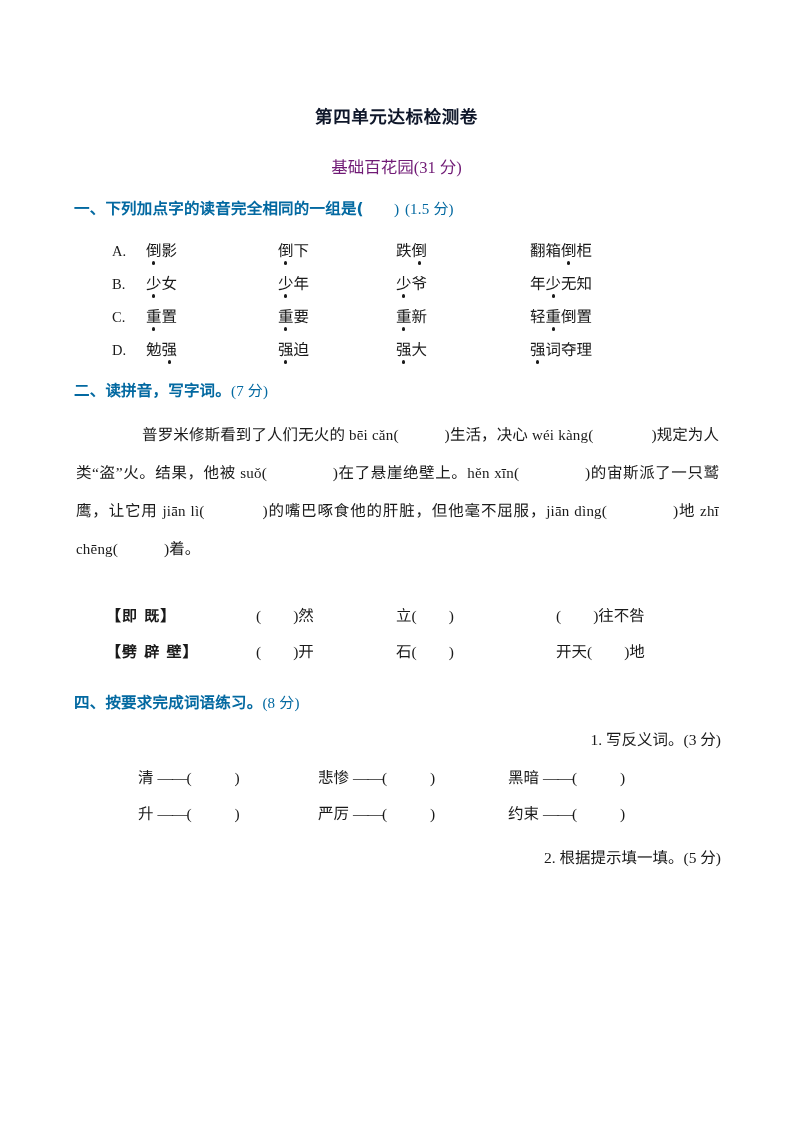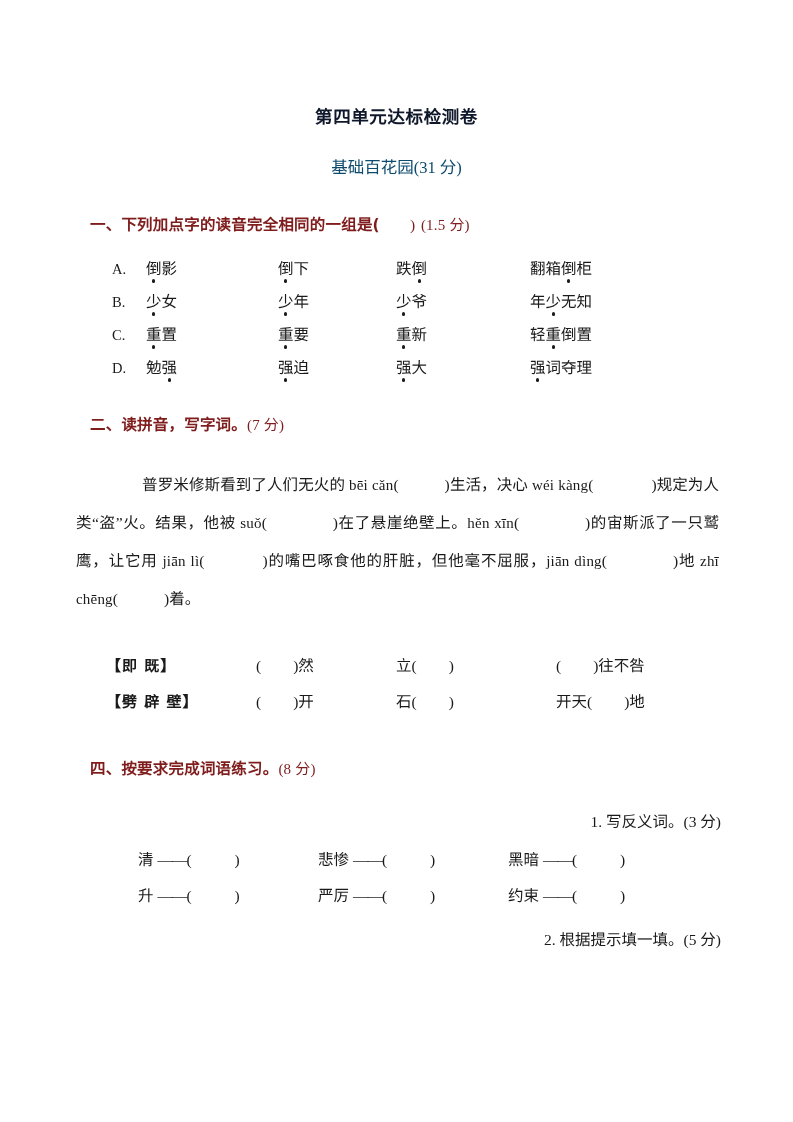--- a/index.html
+++ b/index.html
@@ -32,30 +32,30 @@
     letter-spacing: 0.6px;
     margin: 0;
     padding-top: 103px;
     color: #0f172a;
   }
   .doc-subtitle {
     text-align: center;
     font-size: 16.5px;
     margin: 0;
     padding-top: 26px;
-    color: #0c4a6e;
+    color: #701a75;
   }
 
   
   .sec-head {
     font-family: "DejaVu Sans", "Liberation Sans", sans-serif;
     font-weight: bold;
     font-size: 15.5px;
-    color: #7f1d1d;
-    margin: 16px;
+    color: #0369a1;
+    margin: 0;
     padding-left: 2px;
     letter-spacing: 0.2px;
   }
   .sec-head .pts {
     font-family: "Liberation Serif", "DejaVu Serif", serif;
     font-weight: normal;
     font-size: 15px;
   }
   .sec-head .blank-par {
     font-family: "Liberation Serif", "DejaVu Serif", serif;

